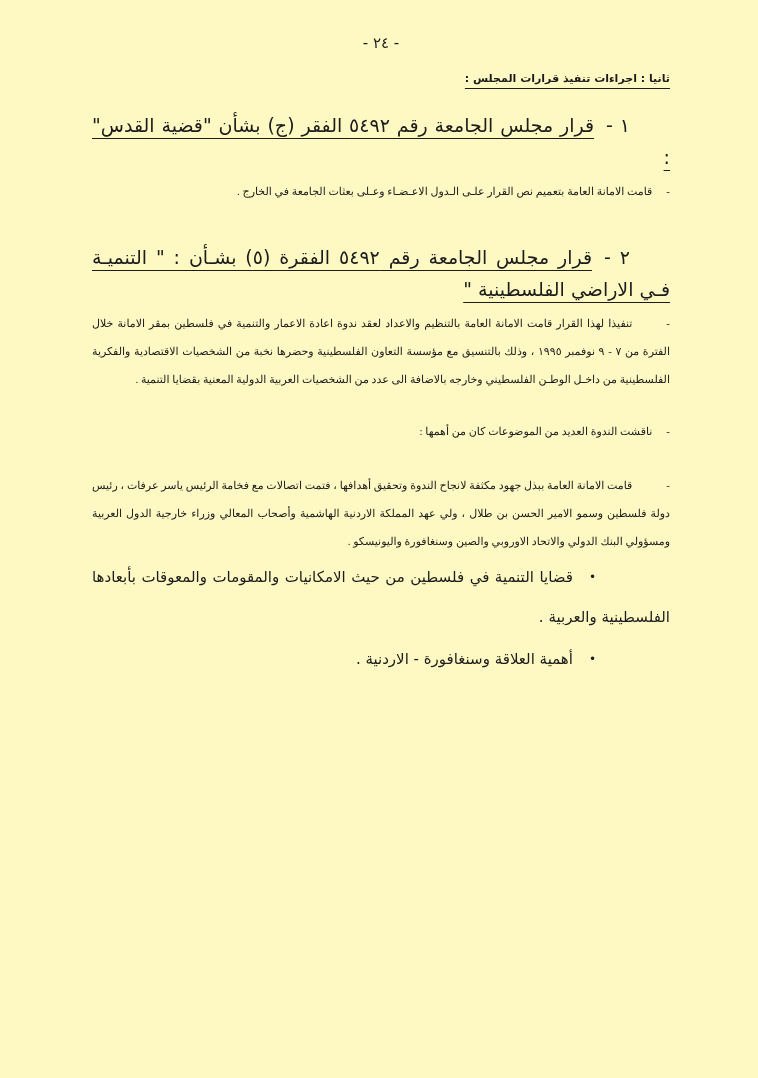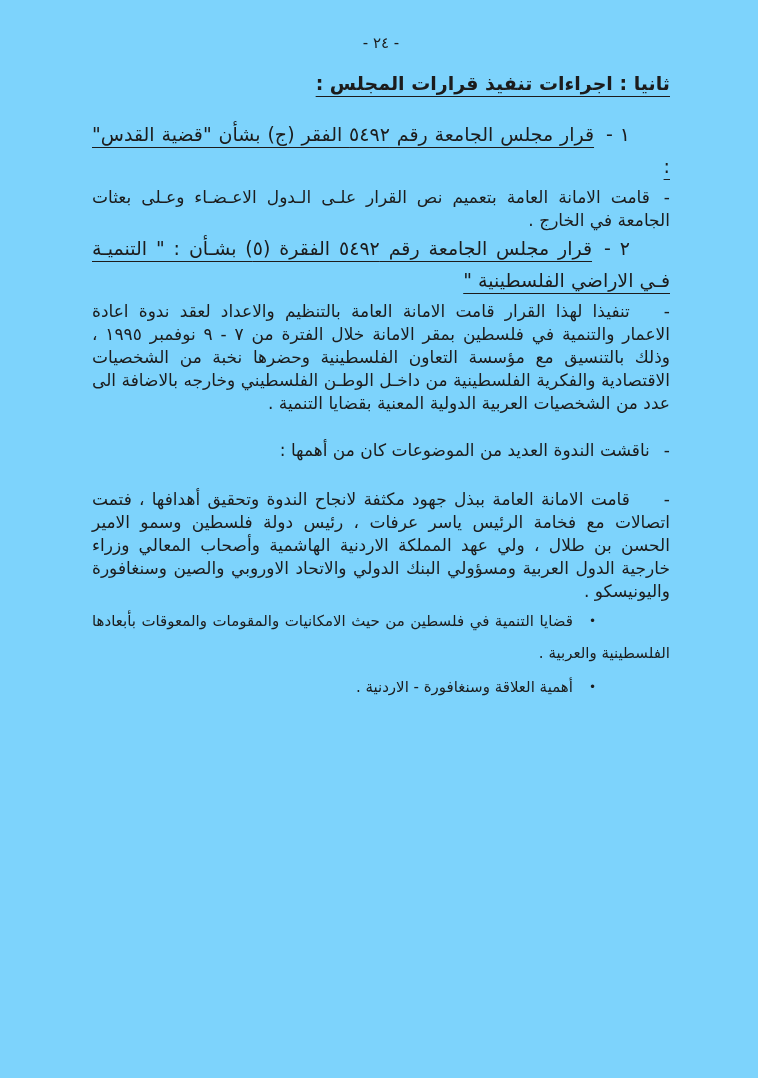--- a/index.html
+++ b/index.html
@@ -13,31 +13,31 @@
     font-family: "DejaVu Sans", sans-serif;
     color: #1c1c1c;
     direction: rtl;
     overflow: hidden;
   }
   .page {
     box-sizing: border-box;
     width: 758px;
     height: 1078px;
     padding: 34px 88px 16px 92px;
-    background: #7dd3fc;
+    background: #fef9c3;
     overflow: hidden;
   }
   .page-number {
     text-align: center;
     font-size: 15px;
     letter-spacing: 2px;
     margin: 0 0 20px 0;
   }
   .main-heading {
-    font-size: 19px;
+    font-size: 11px;
     font-weight: bold;
     margin: 0 0 24px 0;
     text-decoration: underline;
     text-underline-offset: 6px;
     text-decoration-thickness: 1px;
   }
   .item-head {
     font-size: 19px;
     line-height: 32px;
     text-indent: 40px;
@@ -46,36 +46,37 @@
   }
   .item-num {
     margin-left: 12px;
     white-space: nowrap;
   }
   .item-title {
     text-decoration: underline;
     text-underline-offset: 6px;
     text-decoration-thickness: 1px;
   }
-  .item-2 { }
+  .item-2 { margin-top: 36px; }
   .para {
-    font-size: 17px;
-    line-height: 23px;
+    font-size: 11px;
+    line-height: 28px;
     text-align: justify;
     margin: 14px 0 0 0;
+    font-family: Liberation Serif, serif;
   }
   .para .dash { margin-left: 14px; }
   .para.gap-lg .dash { margin-left: 34px; }
   .para.first { margin-top: 0; }
   .para.mt-lg { margin-top: 24px; }
   .para.mt-xl { margin-top: 26px; }
   .bullets { margin-top: 2px; }
   .bullet-item {
     font-size: 15px;
-    line-height: 32px;
+    line-height: 40px;
     text-align: justify;
     text-indent: 74px;
     margin-top: 2px;
   }
   .bullet-mark {
     margin-left: 16px;
     font-size: 12px;
     vertical-align: 1px;
   }
 </style>

